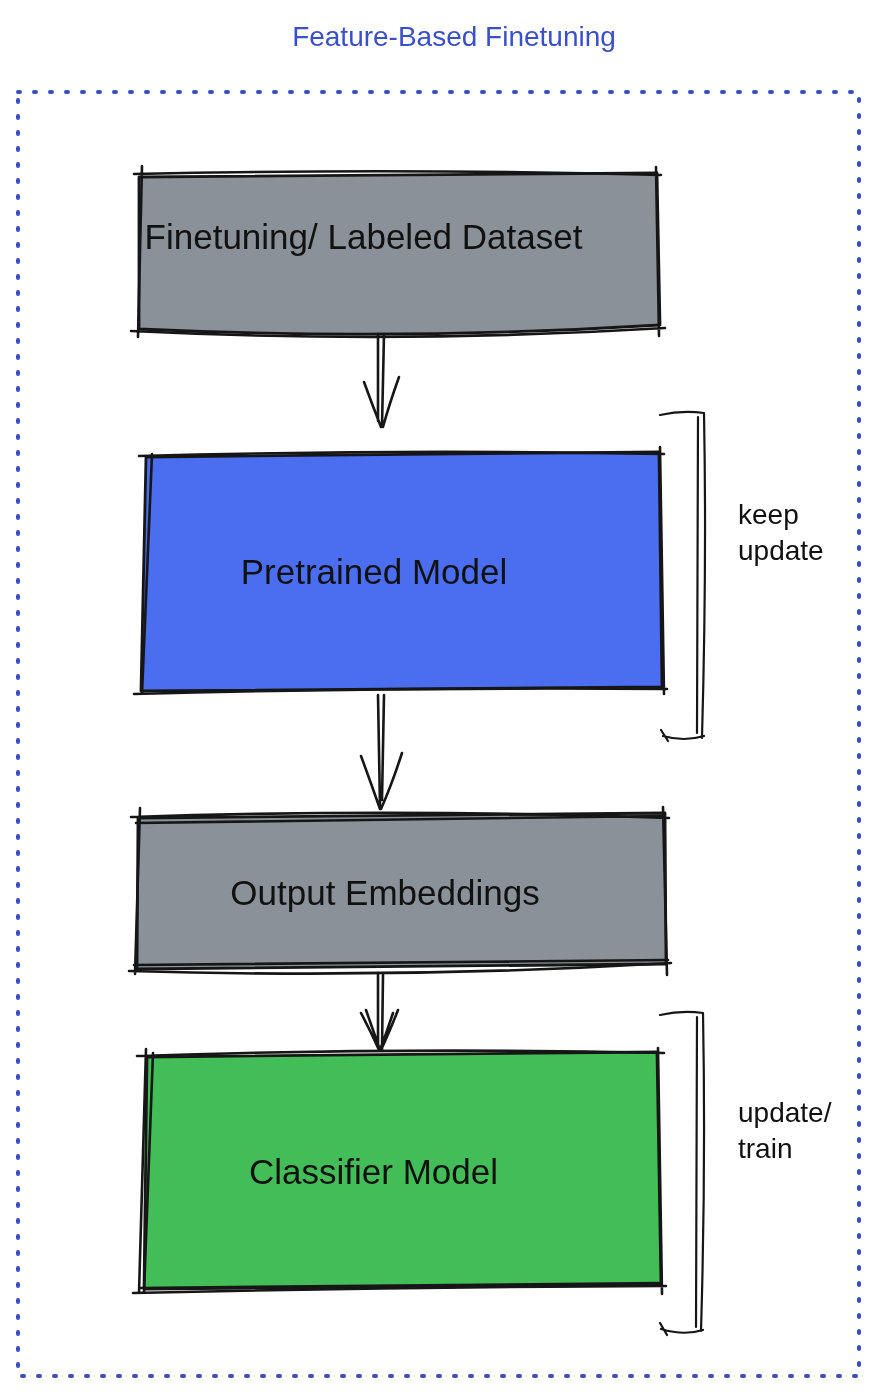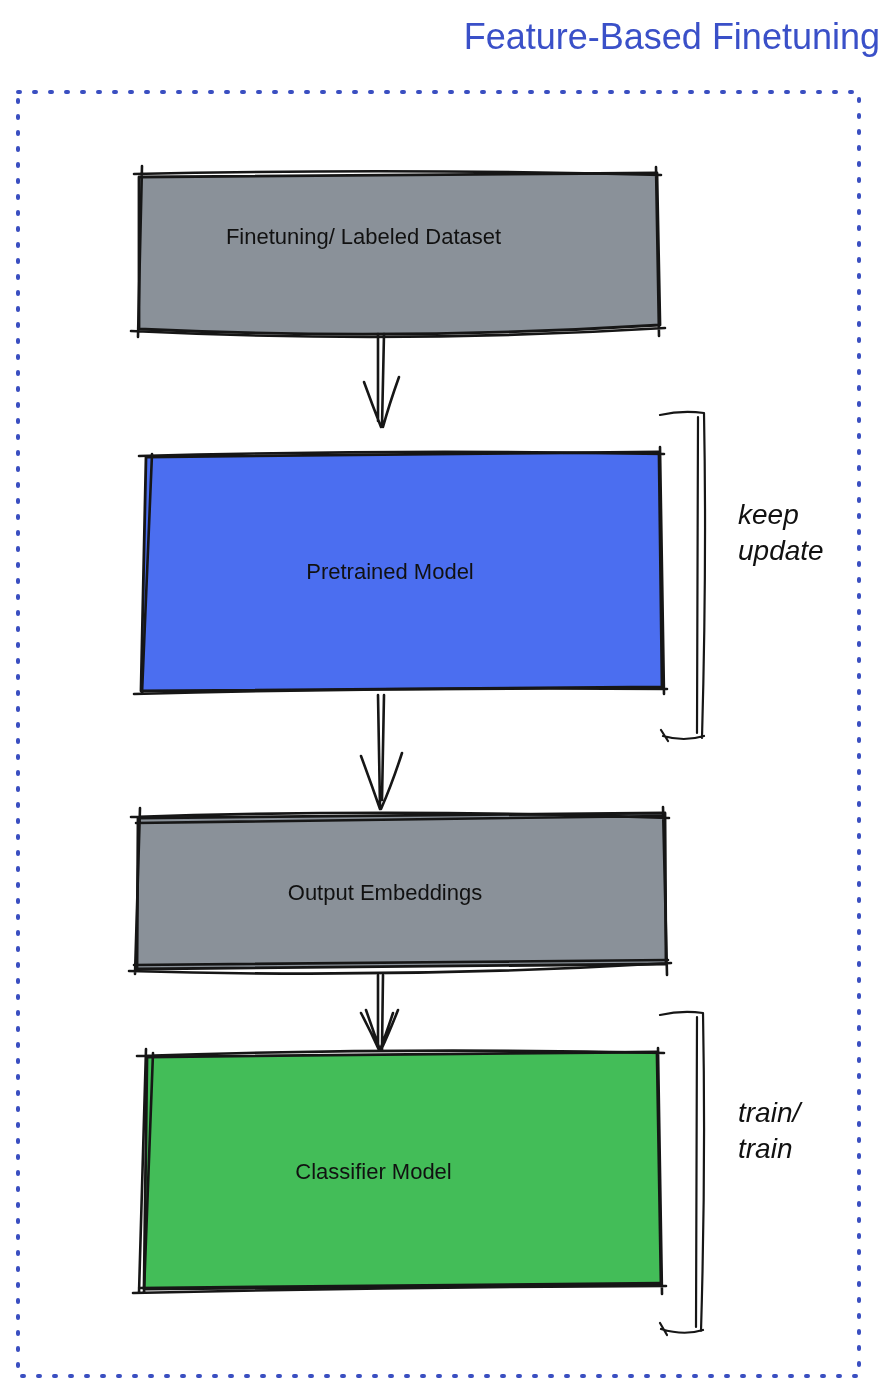--- a/index.html
+++ b/index.html
@@ -23,49 +23,49 @@
   
   .ink  { fill: none; stroke: #161616; stroke-width: 2.6; stroke-linecap: round; }
   .ink2 { fill: none; stroke: #161616; stroke-width: 2.2; stroke-linecap: round; }
   .boxfill { stroke: #161616; stroke-width: 2.8; stroke-linejoin: round; }
 
   .title {
     position: absolute;
     top: 20px; left: 0;
     width: 880px;
     padding-left: 28px;
-    text-align: right;
-    font-size: 36px;
+    text-align: center;
+    font-size: 28px;
     line-height: 34px;
   }
 
   .box-label {
     position: absolute;
     display: flex;
     align-items: center;
     justify-content: center;
-    font-size: 22px;
+    font-size: 35px;
     line-height: 34px;
     white-space: nowrap;
   }
   .lbl-dataset    { left: 137px; top: 172px;  width: 523px; height: 159px; padding: 0 70px 30px 0; }
-  .lbl-pretrained { left: 157px; top: 452px;  width: 521px; height: 240px; padding-right: 55px; }
+  .lbl-pretrained { left: 141px; top: 452px;  width: 521px; height: 240px; padding-right: 55px; }
   .lbl-embeddings { left: 136px; top: 813px;  width: 531px; height: 159px; padding-right: 33px; }
   .lbl-classifier { left: 142px; top: 1052px; width: 518px; height: 239px; padding-right: 55px; }
 
   .side-note {
     position: absolute;
     left: 738px;
     font-size: 28px;
     line-height: 36px;
     white-space: nowrap;
   }
   .note-keep-frozen  { top: 497px; }
   .note-train-update { top: 1095px; }
-  .side-note span { display: block; font-style: italic; }
+  .side-note span { display: block; }
 </style>
 </head>
 <body>
 
 <div class="stage" style="color: rgb(17, 17, 17);">
 
   <div class="title" style="color: rgb(58, 80, 200);">Feature-Based Finetuning</div>
 
   <svg class="artwork" viewBox="0 0 880 1393">
 
@@ -105,17 +105,17 @@
   <div class="box-label lbl-dataset">Finetuning/ Labeled Dataset</div>
   <div class="box-label lbl-pretrained">Pretrained Model</div>
   <div class="box-label lbl-embeddings">Output Embeddings</div>
   <div class="box-label lbl-classifier">Classifier Model</div>
 
   <div class="side-note note-keep-frozen">
     <span>keep</span>
     <span>update</span>
   </div>
   <div class="side-note note-train-update">
-    <span>train/</span>
+    <span>update/</span>
     <span>train</span>
   </div>
 
 </div>
 
 </body></html>

